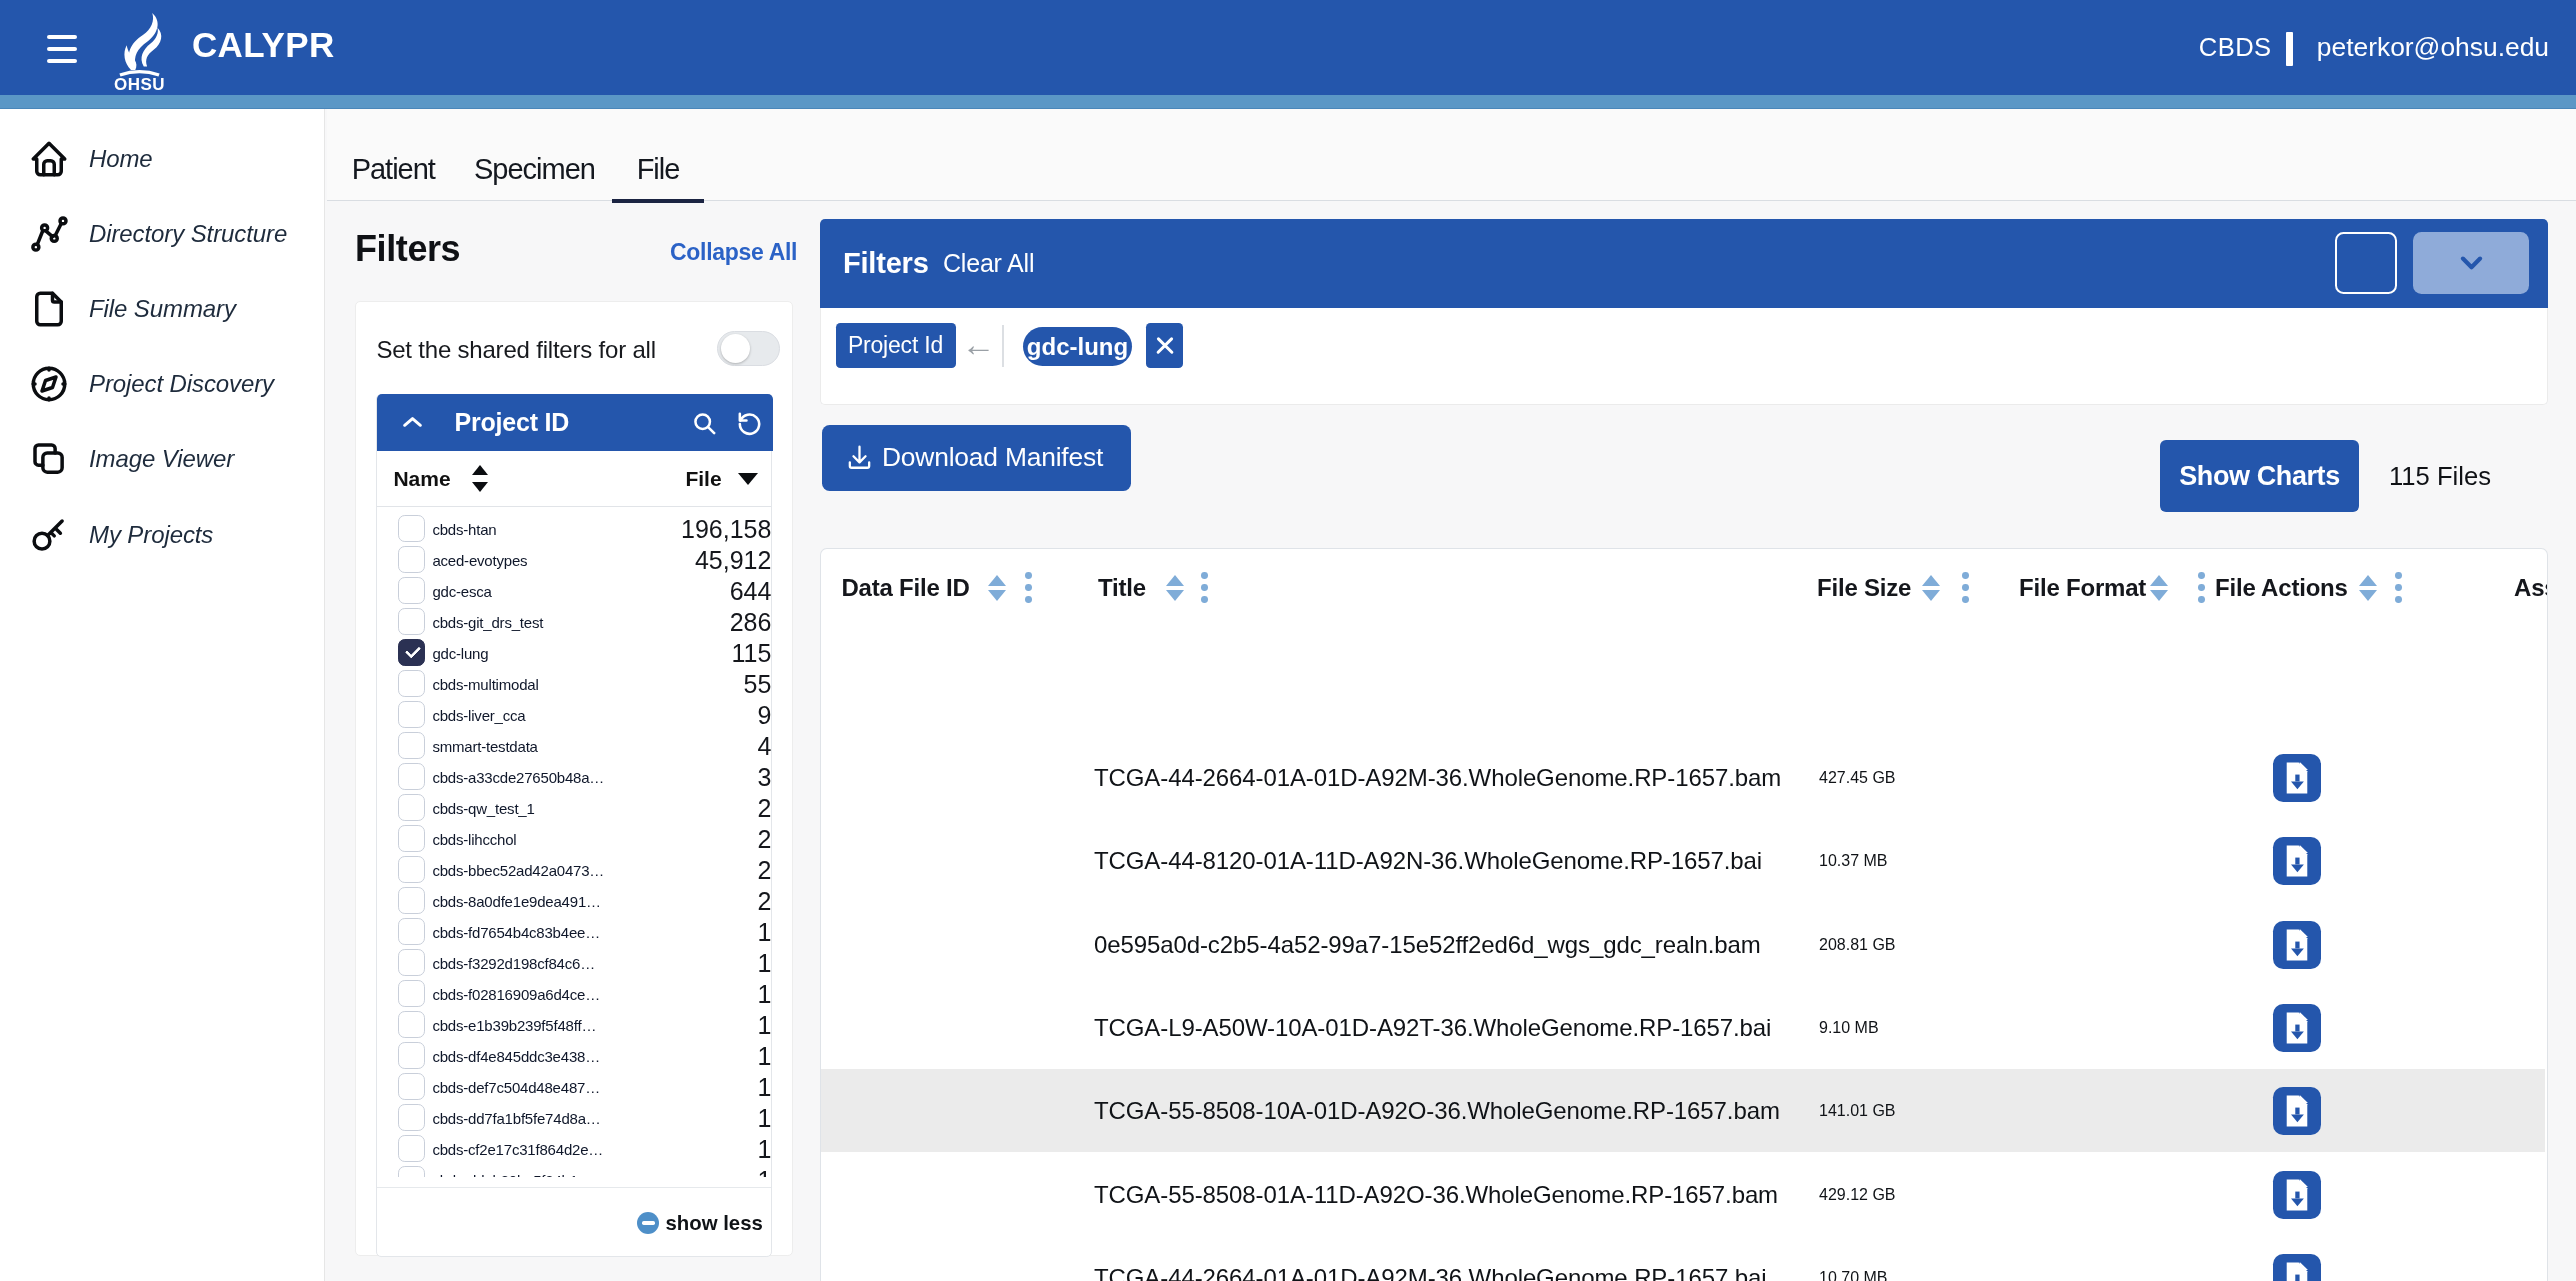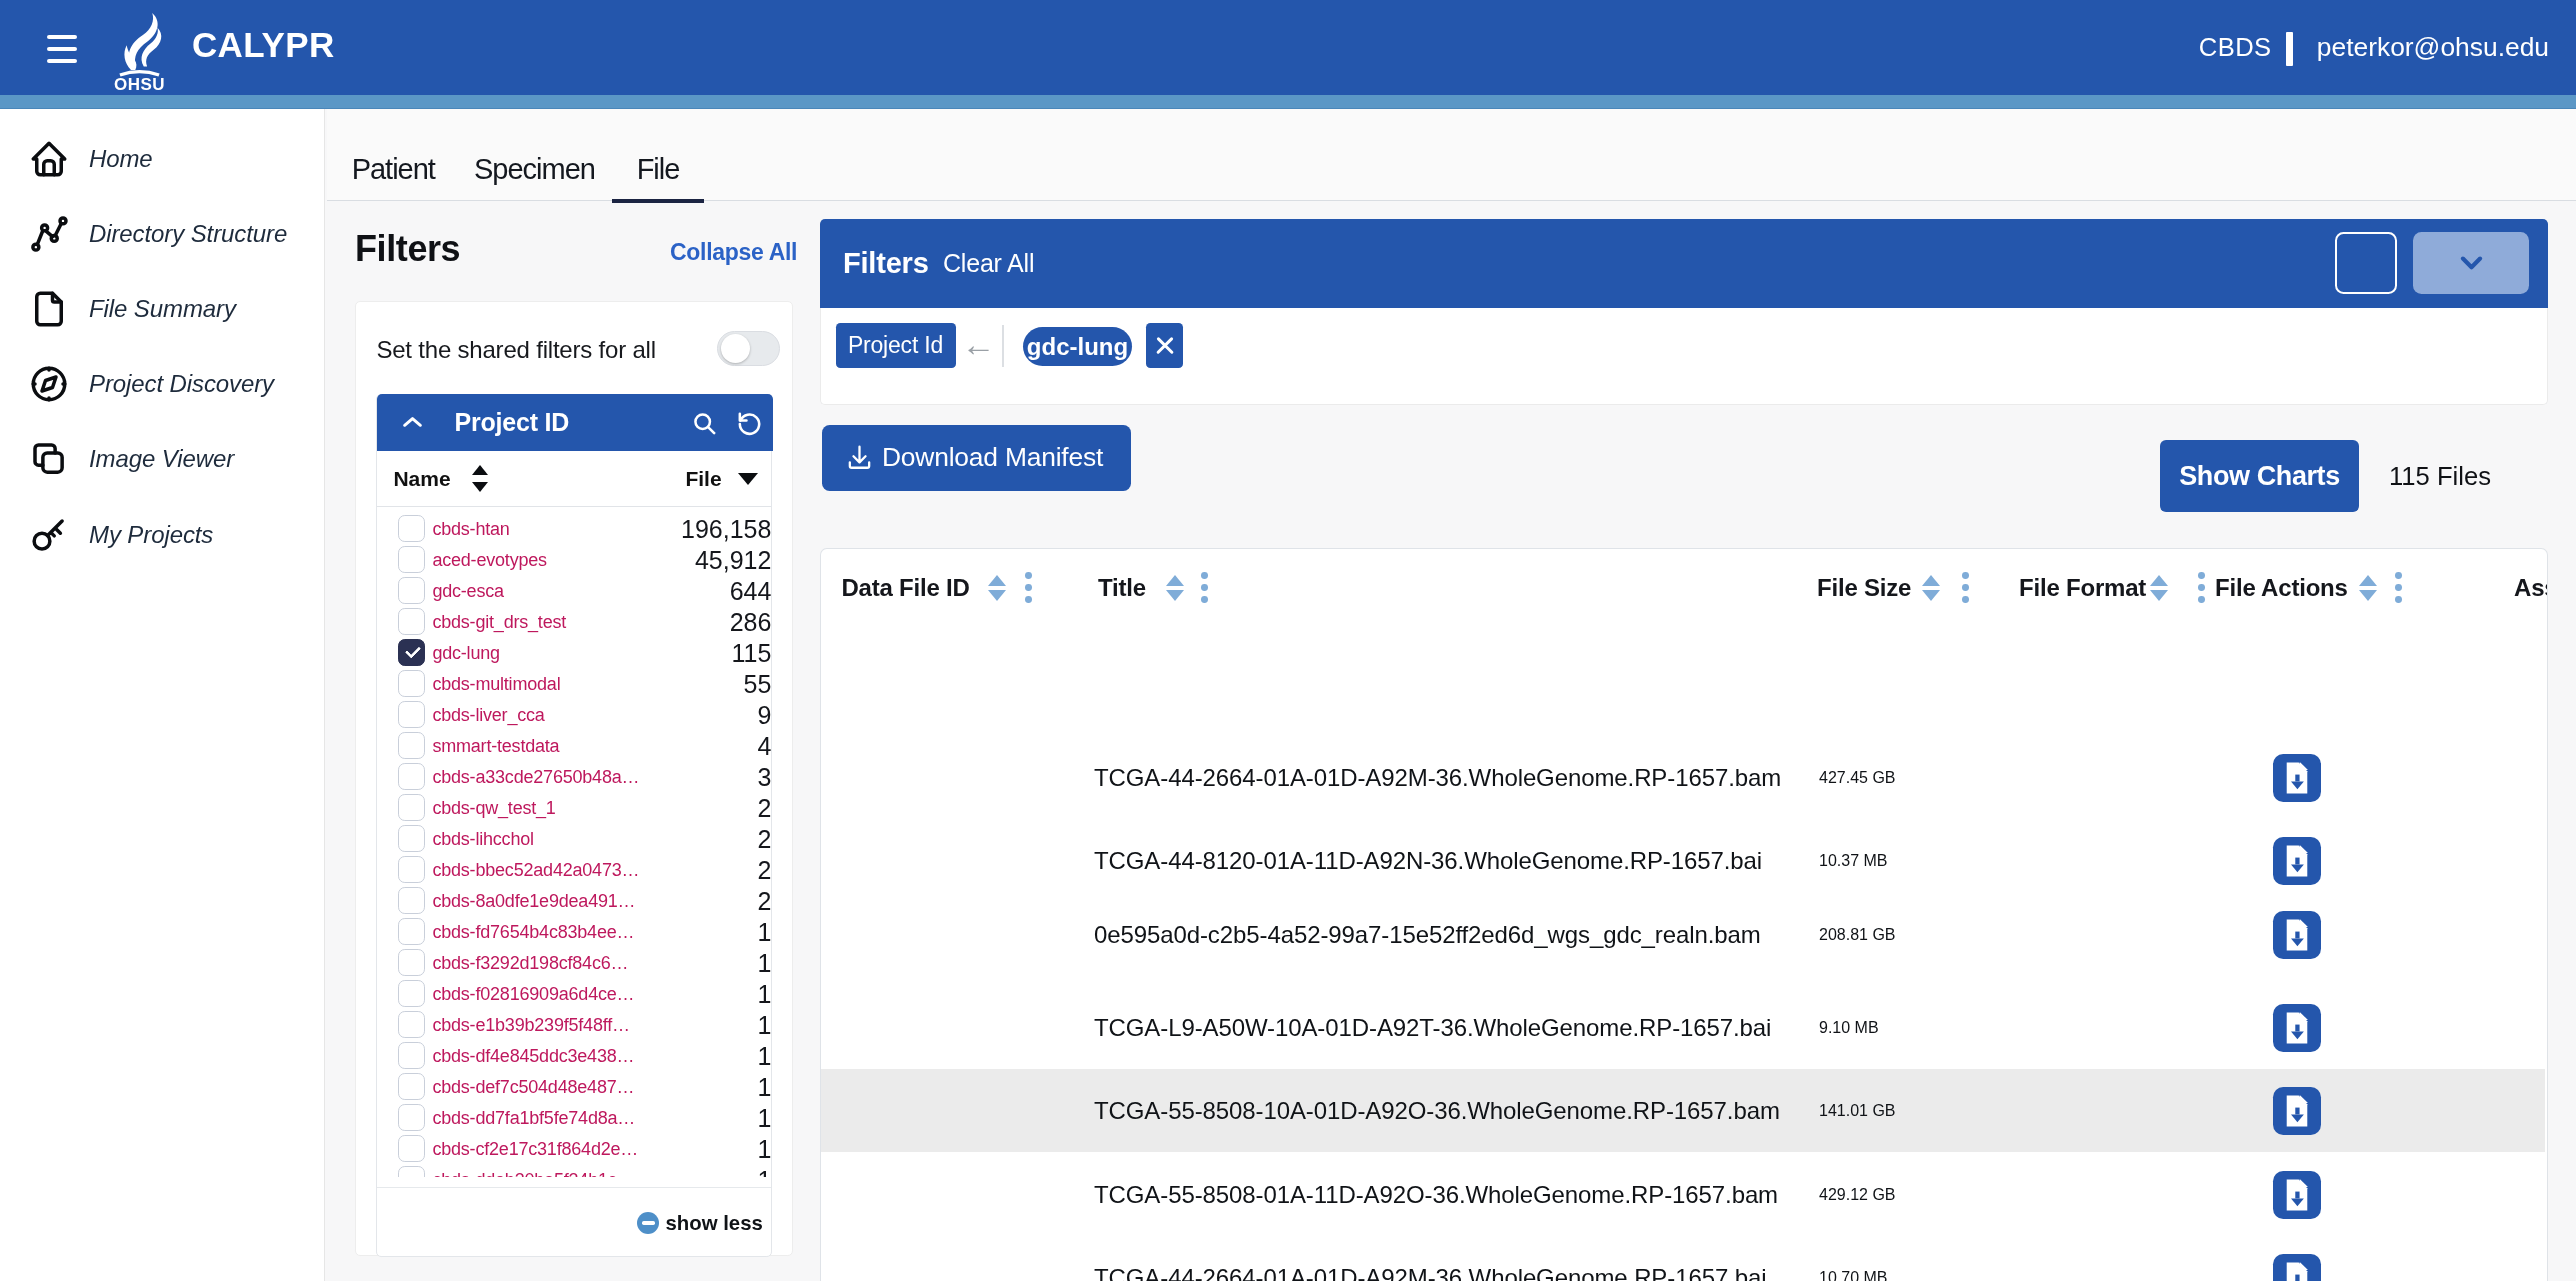--- a/index.html
+++ b/index.html
@@ -41,21 +41,21 @@
   #facethead { position:absolute; left:-0.9px; top:-0.9px; width:396px; height:57px; background:#2456ac; border-radius:5.1px 5.1px 0 0; color:#fff; }
   #facethead .ttl { position:absolute; left:78px; top:0; line-height:57px; font-size:25px; font-weight:bold; letter-spacing:-0.2px;}
   #namefile { position:absolute; left:0; top:56px; width:100%; height:56px; border-bottom:1.7px solid #e1e4e8; font-weight:bold; font-size:21px; color:#111; }
   #namefile .nm { position:absolute; left:16px; top:0; line-height:55px; }
   #namefile .fl { position:absolute; left:308px; top:0; line-height:55px; }
   #flist { position:absolute; left:0; top:112px; width:100%; height:670px; overflow:hidden; padding-top:6.8px; }
   .frow { position:relative; height:31px; }
   .frow .cb { position:absolute; left:20.4px; top:1.7px; width:27px; height:27px; border:1.7px solid #c9cfda; border-radius:6.8px; background:#fff; }
   .frow .cb.on { background:#2b3153; border-color:#2b3153; }
   .frow .cb.on:after { content:""; position:absolute; left:6.8px; top:5.1px; width:11px; height:6px; border-left:3.4px solid #fff; border-bottom:3.4px solid #fff; transform:rotate(-45deg); border-radius:0.9px;}
-  .frow .lb { position:absolute; left:55px; top:0; line-height:31px; font-size:18px; color:#be185d; letter-spacing:-0.2px;}
+  .frow .lb { position:absolute; left:55px; top:0; line-height:31px; font-size:15px; color:#0f172a; letter-spacing:-0.2px;}
   .frow .ct { position:absolute; right:0px; top:0; line-height:31px; font-size:25px; color:#15171c;margin-left:8px; }
   #showless { position:absolute; left:0; top:792px; width:100%; height:70px; border-top:1.7px solid #e6e9ec; }
   #showless .mc { position:absolute; left:260px; top:24px; width:22px; height:22px; border-radius:50%; background:#4e8fc8; }
   #showless .mc:after { content:""; position:absolute; left:4.3px; top:9.4px; width:13.6px; height:3.4px; background:#fff; border-radius:1.7px;}
   #showless .tx { position:absolute; left:288px; top:0; line-height:70px; font-size:20.4px; font-weight:bold; color:#101317; }
 
   
   #bluebar { position:absolute; left:820px; top:219px; width:1728px; height:89px; background:#2456ac; border-radius:5.1px 5.1px 0 0; }
   #bluebar .f { position:absolute; left:23px; top:0; line-height:89px; font-size:29px; font-weight:bold; color:#fff; letter-spacing:-0.2px;}
   #bluebar .c { position:absolute; left:123px; top:0; line-height:89px; font-size:25px; color:#fff; letter-spacing:-0.2px;}
@@ -415,21 +415,21 @@
     <div class="trow" style="top:270px;">
       <span class="t">TCGA-44-8120-01A-11D-A92N-36.WholeGenome.RP-1657.bai</span>
       <span class="s">10.37 MB</span>
       <div class="dl"><svg width="48" height="48" viewBox="0 0 28 28">
           <path d="M8 5h7l5 5v13H8z" fill="#fff"></path>
           <path d="M15.6 4.6l4.8 4.8h-4.8z" fill="#fff"></path>
           <path d="M13 12h2.5v4H13z" fill="#2456ac"></path>
           <path d="M10.5 16h7.5l-3.75 4.5z" fill="#2456ac"></path>
         </svg></div>
     </div>
-    <div class="trow" style="top:344px;">
+    <div class="trow" style="top:354px;">
       <span class="t">0e595a0d-c2b5-4a52-99a7-15e52ff2ed6d_wgs_gdc_realn.bam</span>
       <span class="s">208.81 GB</span>
       <div class="dl"><svg width="48" height="48" viewBox="0 0 28 28">
           <path d="M8 5h7l5 5v13H8z" fill="#fff"></path>
           <path d="M15.6 4.6l4.8 4.8h-4.8z" fill="#fff"></path>
           <path d="M13 12h2.5v4H13z" fill="#2456ac"></path>
           <path d="M10.5 16h7.5l-3.75 4.5z" fill="#2456ac"></path>
         </svg></div>
     </div>
     <div class="trow" style="top:437px;">

